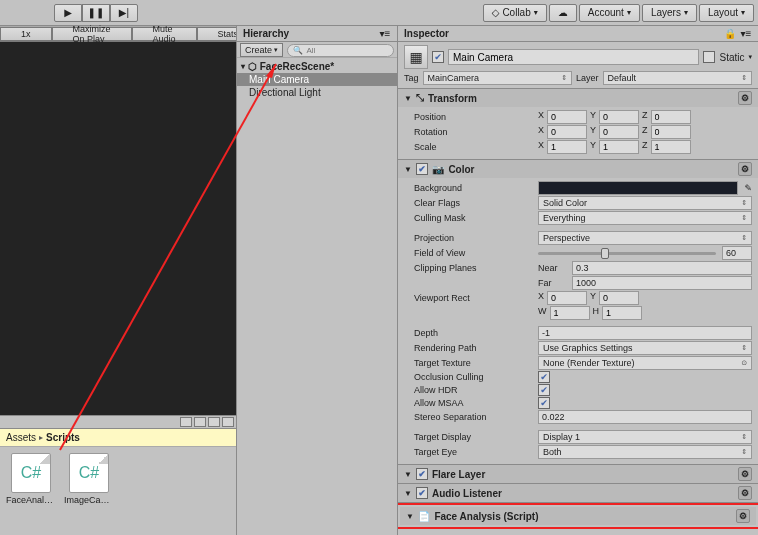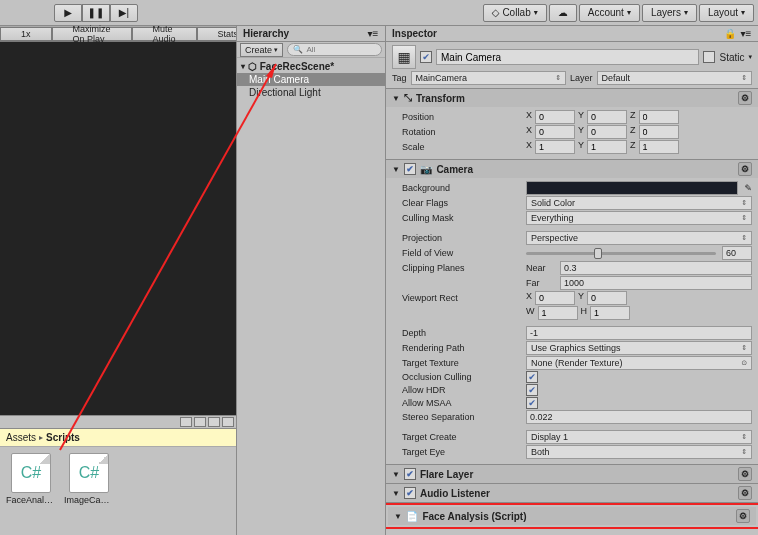--- a/index.html
+++ b/index.html
@@ -26,25 +26,25 @@
   .breadcrumb { padding: 3px 6px; background:#fef9c3; border-bottom:1px solid #aaa; display:flex; gap:3px; align-items:center; }
   .breadcrumb .bc { font-size:10px; }
   .breadcrumb .sep { font-size:8px; color:#555; }
   .assets { flex: 0 0 88px; background:#c2c2c2; padding:6px; display:flex; gap:8px; }
   .asset { display:flex; flex-direction:column; align-items:center; width:50px; cursor:pointer; }
   .asset-icon { width:40px; height:40px; background:#fff; border:1px solid #999; border-radius:2px; display:flex; align-items:center; justify-content:center; font-size:16px; color:#4a9; position:relative; }
   .asset-icon::before { content:""; position:absolute; top:0; right:0; width:10px; height:10px; background:linear-gradient(135deg,#fff 50%,#ccc 50%); }
   .asset span { font-size:9px; margin-top:2px; width:100%; text-align:center; overflow:hidden; text-overflow:ellipsis; white-space:nowrap; }
   
   
-  .mid-col { width: 150px; background:#c2c2c2; border-left:1px solid #8a8a8a; border-right:1px solid #8a8a8a; display:flex; flex-direction:column; }
+  .mid-col { width: 162px; background:#c2c2c2; border-left:1px solid #8a8a8a; border-right:1px solid #8a8a8a; display:flex; flex-direction:column; }
   .panel-tab { height:16px; display:flex; align-items:center; padding:0 6px; border-bottom:1px solid #8a8a8a; gap:4px; }
   .panel-tab .title { font-size:10px; font-weight:bold; }
   .panel-tab .menu { width:12px; text-align:center; cursor:pointer; }
-  .htoolbar { height:16px; display:flex; align-items:center; gap:4px; padding:0 3px; border-bottom:1px solid #aaa; }
+  .htoolbar { height:16px; display:flex; align-items:flex-end; gap:4px; padding:0 3px; border-bottom:1px solid #aaa; }
   .create-btn { border:1px solid #7a7a7a; background:linear-gradient(#dcdcdc,#cacaca); padding:0 4px; height:14px; font-size:9px; cursor:pointer; display:flex; align-items:center; gap:2px; }
   .search-mini { flex:1; height:13px; background:#dcdcdc; border:1px solid #999; border-radius:7px; font-size:8px; padding:0 6px; display:flex; align-items:center; color:#777; }
   .hier-list { flex:1; padding:2px 0; overflow:auto; }
   .hier-row { padding:1px 4px 1px 12px; font-size:10px; display:flex; align-items:center; gap:3px; cursor:pointer; }
   .hier-root { padding-left:4px; font-weight:bold; }
   .hier-sel { background:#888; color:#fff; }
   .tri-e { font-size:8px; }
   
   
   .right-col { flex:1; background:#c2c2c2; display:flex; flex-direction:column; overflow:hidden; }
@@ -243,21 +243,21 @@
             </div>
           </div>
       </div>
     </div>
 
     <div class="comp">
       <div class="comp-head">
           <span class="fold">▼</span>
           <div class="chk on"></div>
           <span>📷</span>
-          <span>Camera</span>
+          <span>Color</span>
           <span class="gear">⚙</span>
         </div>
       <div class="comp-body">
         <div class="prop-row">
             <span class="prop-label">Background</span>
             <div class="color-sw"></div>
             <span style="margin-left:2px">✎</span>
           </div>
         <div class="prop-row">
             <span class="prop-label">Clear Flags</span>
@@ -348,21 +348,21 @@
         <div class="prop-row">
             <span class="prop-label">Allow MSAA</span>
             <div class="chk on"></div>
           </div>
         <div class="prop-row">
             <span class="prop-label">Stereo Separation</span>
             <div class="prop-field">0.022</div>
           </div>
         <div style="height:4px"></div>
         <div class="prop-row">
-            <span class="prop-label">Target Create</span>
+            <span class="prop-label">Target Display</span>
             <div class="dropdown" style="flex:1">
               <span>Display 1</span>
               <span class="dd-tri">⇕</span>
             </div>
           </div>
         <div class="prop-row">
             <span class="prop-label">Target Eye</span>
             <div class="dropdown" style="flex:1">
               <span>Both</span>
               <span class="dd-tri">⇕</span>

